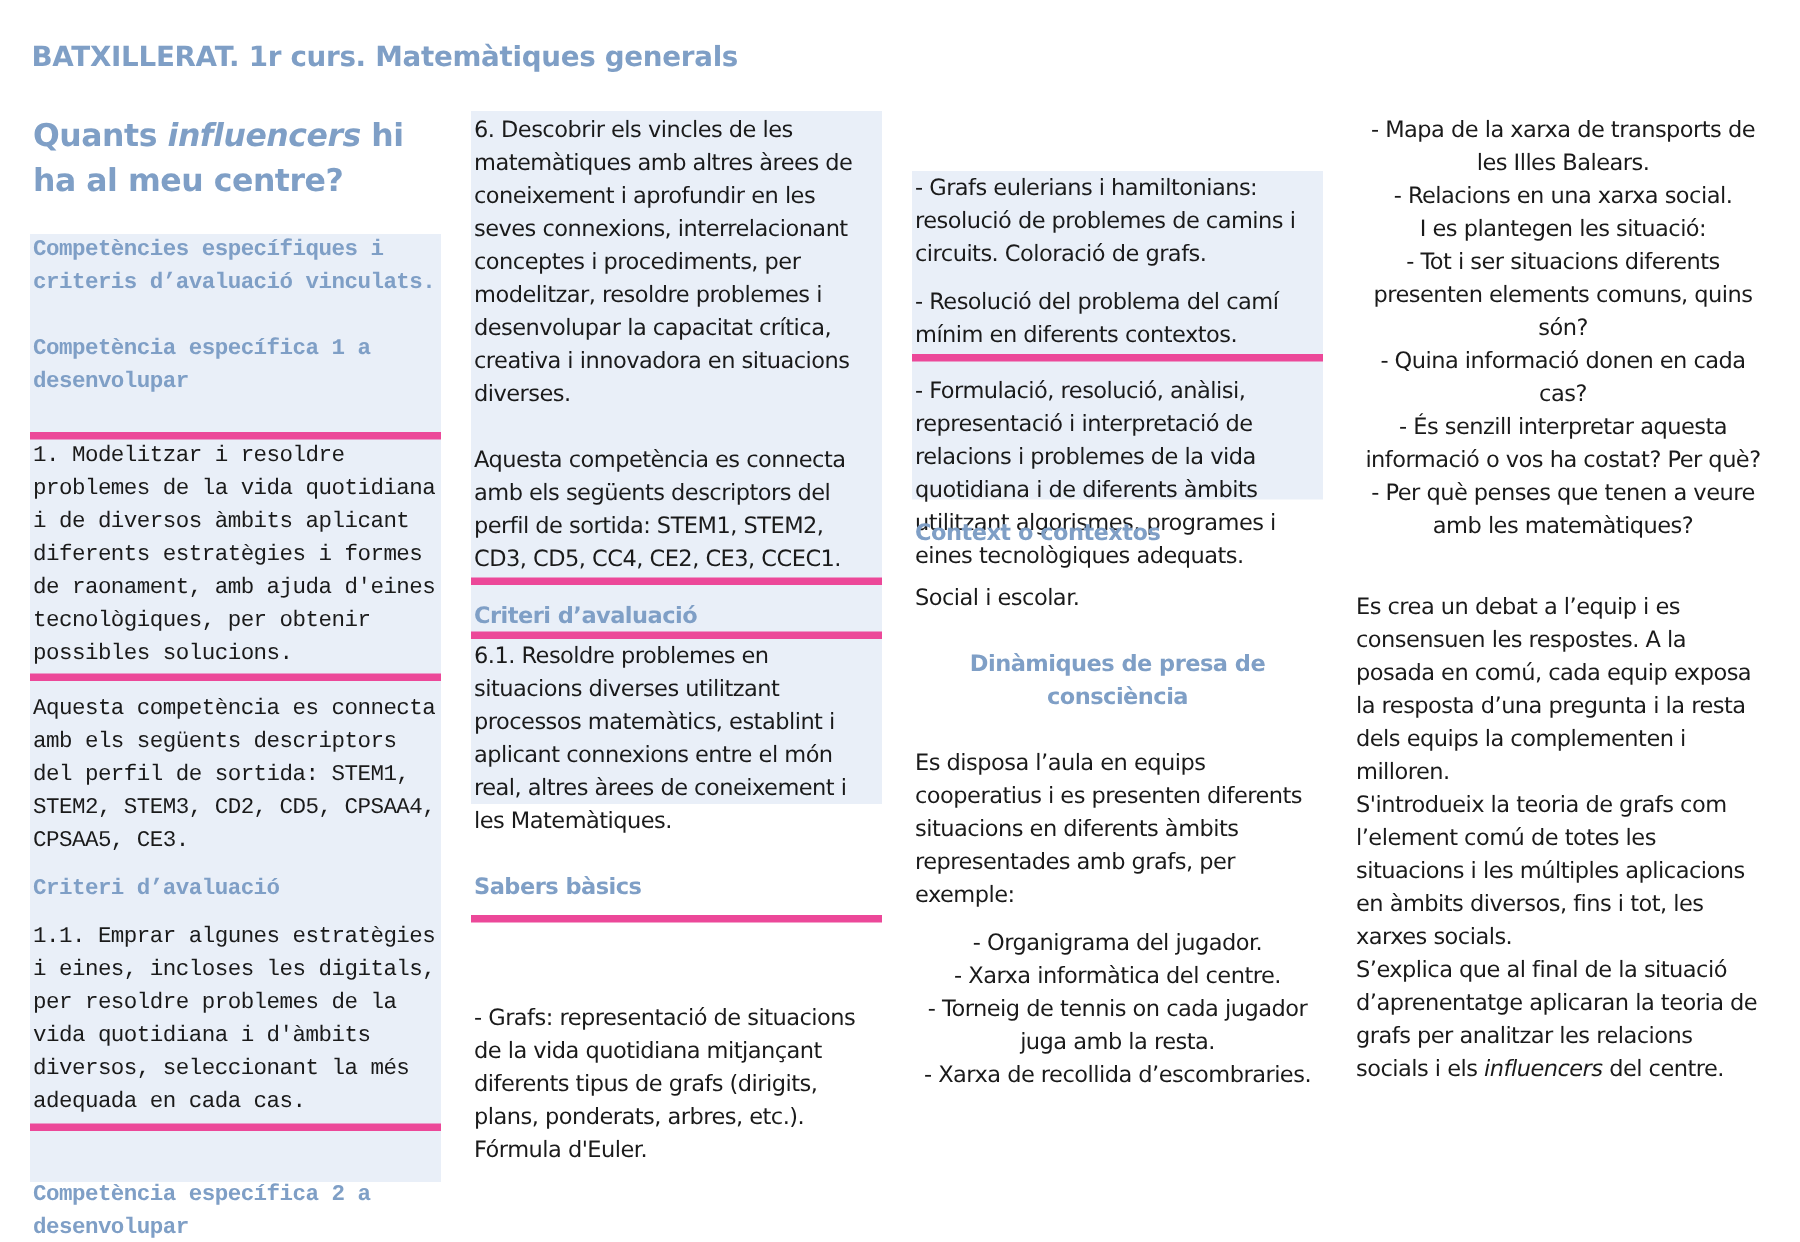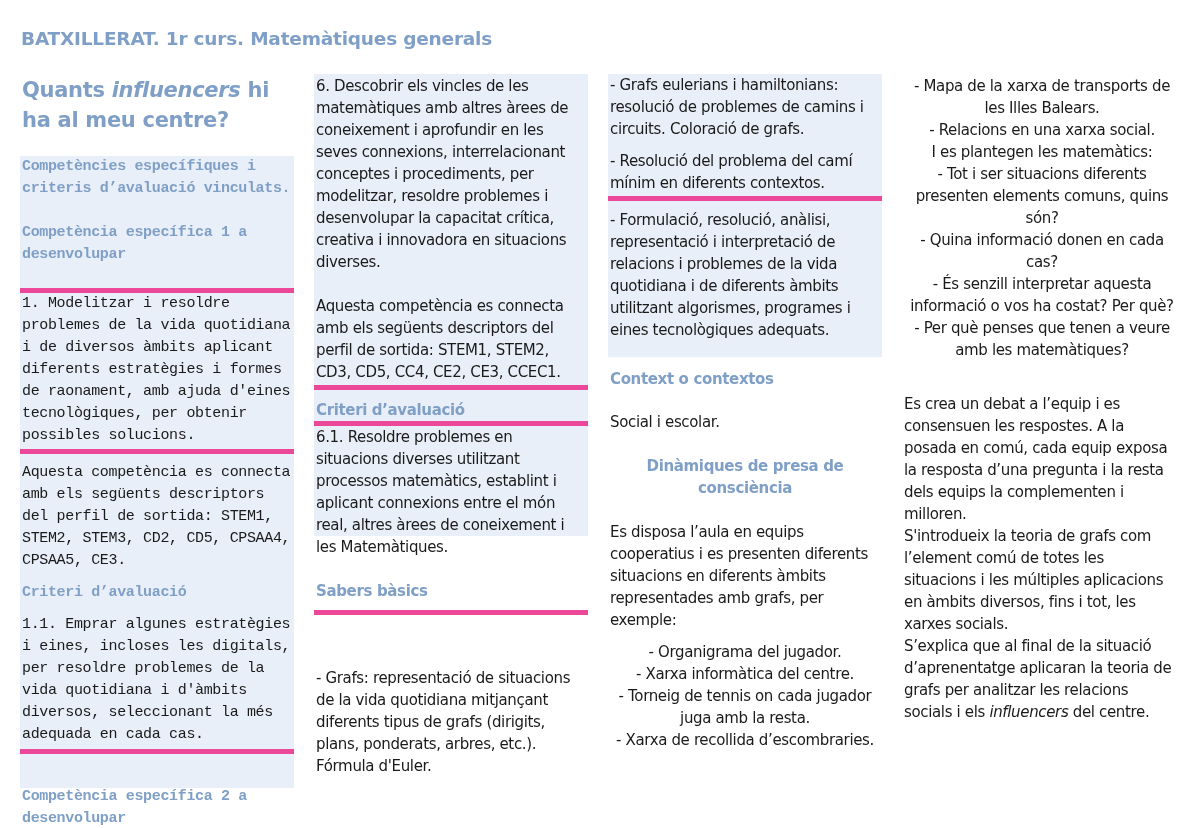--- a/index.html
+++ b/index.html
@@ -60,42 +60,42 @@
     <div class="block" style="padding-top:1px;">6. Descobrir els vincles de les matemàtiques amb altres àrees de coneixement i aprofundir en les seves connexions, interrelacionant conceptes i procediments, per modelitzar, resoldre problemes i desenvolupar la capacitat crítica, creativa i innovadora en situacions diverses.</div>
     <div class="block" style="margin-top:22px; padding-bottom:0;">Aquesta competència es connecta amb els següents descriptors del perfil de sortida: STEM1, STEM2, CD3, CD5, CC4, CE2, CE3, CCEC1.</div>
     <div class="block sep head" style="margin-top:2px; padding-top:9px;">Criteri d’avaluació</div>
     <div class="block sep">6.1. Resoldre problemes en situacions diverses utilitzant processos matemàtics, establint i aplicant connexions entre el món real, altres àrees de coneixement i les Matemàtiques.</div>
     <div class="block head" style="margin-top:22px; padding-bottom:8px;">Sabers bàsics</div>
     <div class="block sep" style="padding-top:52px;">- Grafs: representació de situacions de la vida quotidiana mitjançant diferents tipus de grafs (dirigits, plans, ponderats, arbres, etc.). Fórmula d'Euler.</div>
   </div>
 </div>
 
 <div class="col col3">
-  <div class="panel" style="height:283px;">
+  <div class="panel" style="height:219px;margin-top:40px;">
     <div class="block">- Grafs eulerians i hamiltonians: resolució de problemes de camins i circuits. Coloració de grafs.</div>
     <div class="block" style="margin-top:10px;">- Resolució del problema del camí mínim en diferents contextos.</div>
     <div class="block sep" style="margin-top:2px; padding-top:8px;">- Formulació, resolució, anàlisi, representació i interpretació de relacions i problemes de la vida quotidiana i de diferents àmbits utilitzant algorismes, programes i eines tecnològiques adequats.</div>
   </div>
   <div class="block head" style="margin-top:11px;">Context o contextos</div>
   <div class="block" style="margin-top:21px;">Social i escolar.</div>
   <div class="block head" style="margin-top:22px;text-align:center;">Dinàmiques de presa de consciència</div>
   <div class="block" style="margin-top:22px;">Es disposa l’aula en equips cooperatius i es presenten diferents situacions en diferents àmbits representades amb grafs, per exemple:</div>
   <div class="block" style="margin-top:10px;">
     <span class="list-line">- Organigrama del jugador.</span>
     <span class="list-line">- Xarxa informàtica del centre.</span>
     <span class="list-line">- Torneig de tennis on cada jugador juga amb la resta.</span>
     <span class="list-line">- Xarxa de recollida d’escombraries.</span>
   </div>
 </div>
 
 <div class="col col4">
   <div class="block" style="padding-top:1px;">
     <span class="list-line">- Mapa de la xarxa de transports de les Illes Balears.</span>
     <span class="list-line">- Relacions en una xarxa social.</span>
-    <span class="list-line">I es plantegen les matemàtics:</span>
+    <span class="list-line">I es plantegen les situació:</span>
     <span class="list-line">- Tot i ser situacions diferents presenten elements comuns, quins són?</span>
     <span class="list-line">- Quina informació donen en cada cas?</span>
     <span class="list-line">- És senzill interpretar aquesta informació o vos ha costat? Per què?</span>
     <span class="list-line">- Per què penses que tenen a veure amb les matemàtiques?</span>
   </div>
   <div class="block" style="margin-top:32px;">Es crea un debat a l’equip i es consensuen les respostes. A la posada en comú, cada equip exposa la resposta d’una pregunta i la resta dels equips la complementen i milloren.</div>
   <div class="block">S'introdueix la teoria de grafs com l’element comú de totes les situacions i les múltiples aplicacions en àmbits diversos, fins i tot, les xarxes socials.</div>
   <div class="block">
     <span>S’explica que al final de la situació d’aprenentatge aplicaran la teoria de grafs per analitzar les relacions socials i els </span><em class="inf">influencers</em><span> del centre.</span>
   </div>

